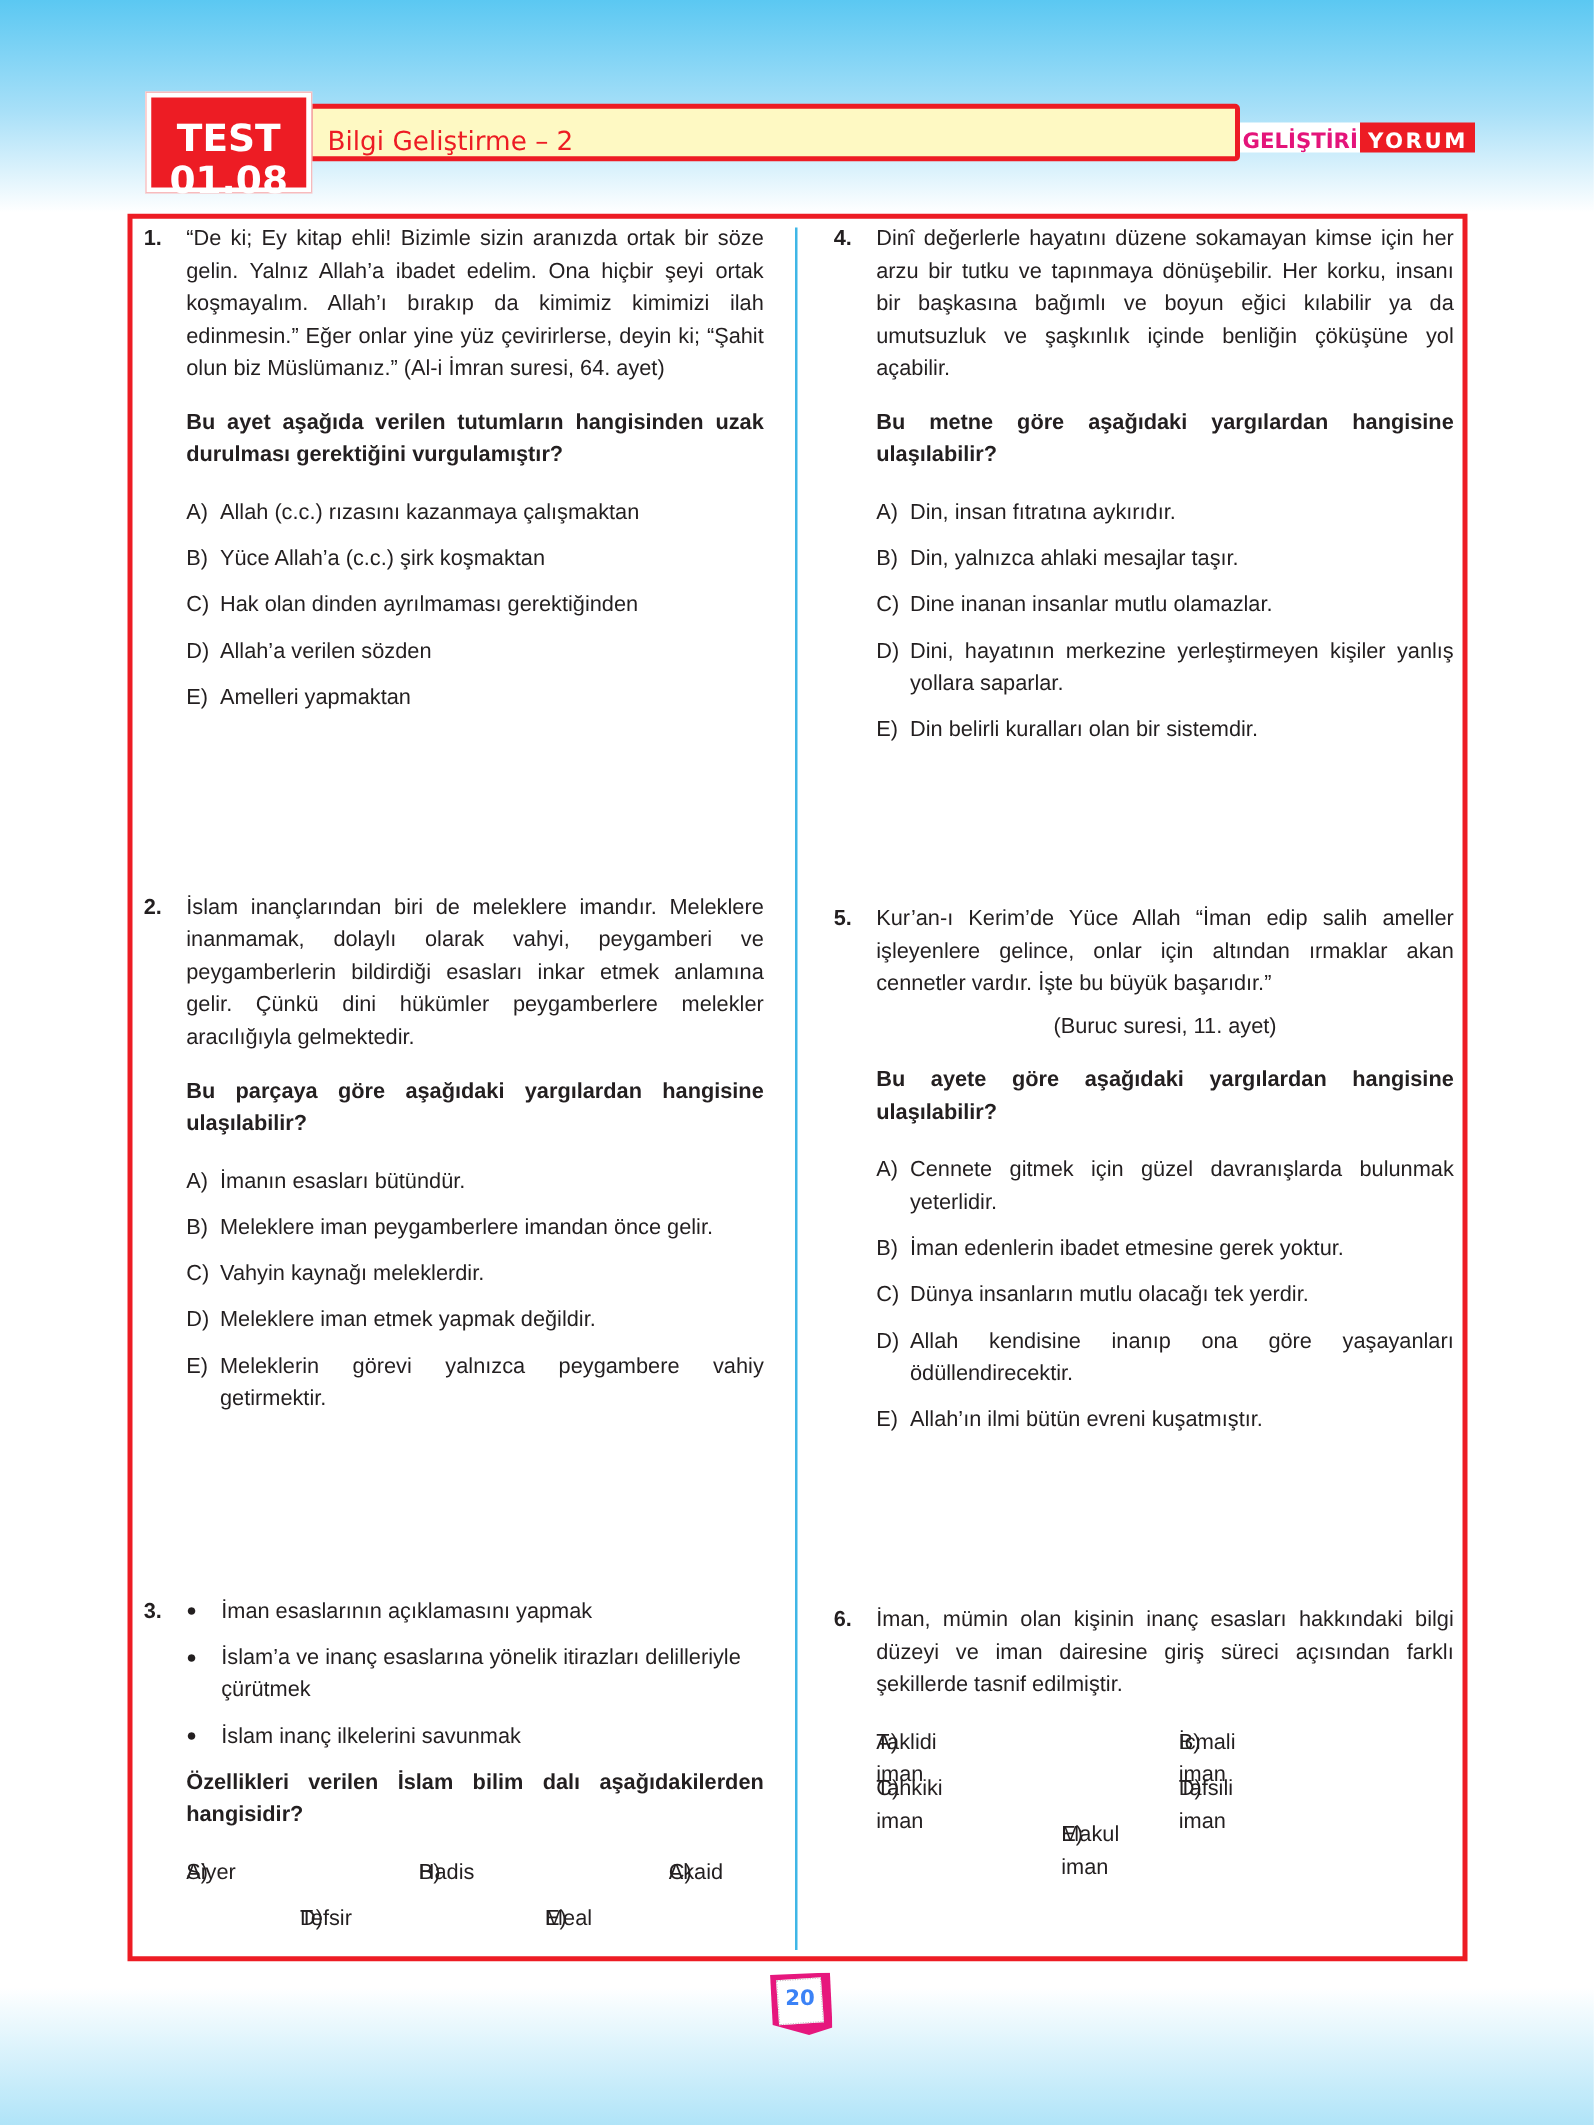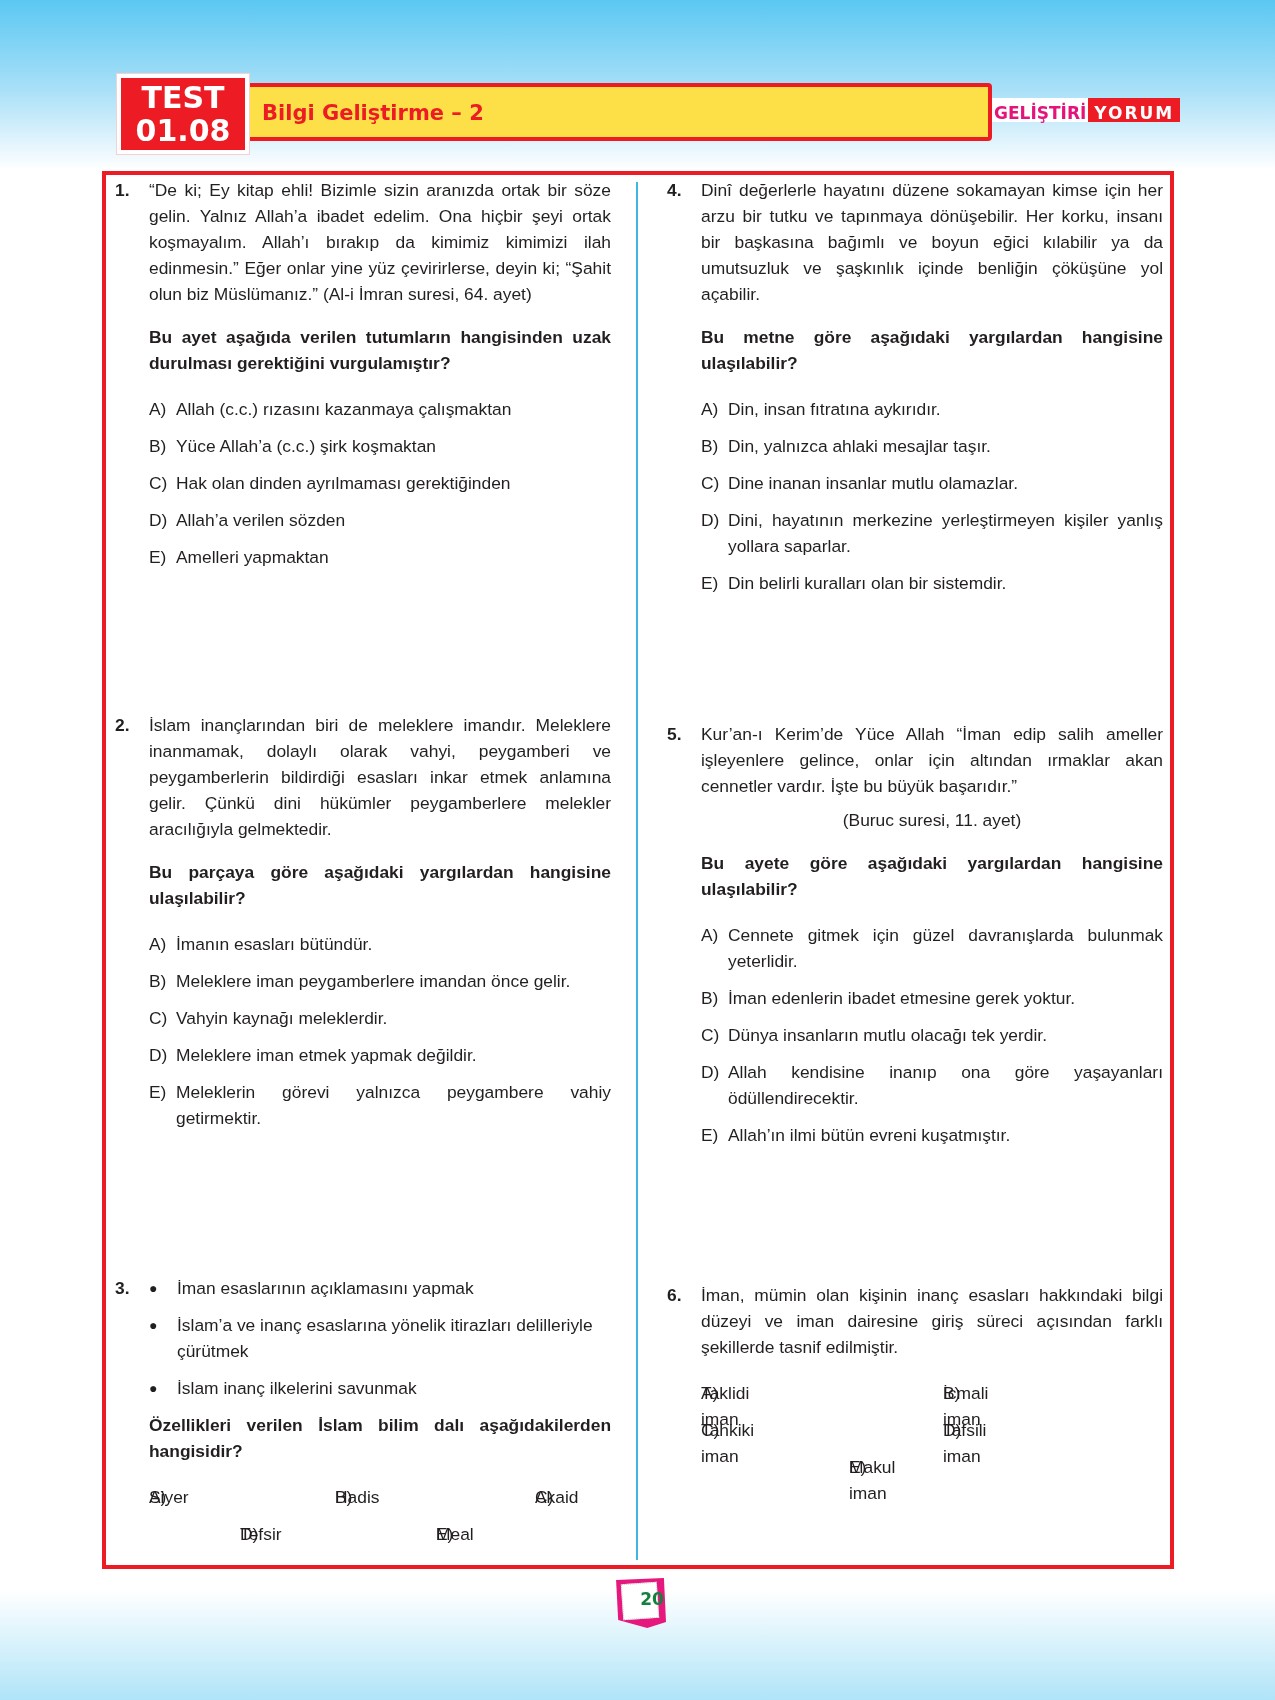--- a/index.html
+++ b/index.html
@@ -19,33 +19,32 @@
     width: 132px; height: 80px;
     background: #ed1c24;
     border: 4px solid #ffffff;
     box-shadow: 0 0 0 1px #f5d0d2;
     color: #fff;
     font-family: "DejaVu Sans", sans-serif;
     font-weight: bold;
     text-align: center;
     line-height: 33px;
     font-size: 30px;
-    padding-top: 3px;
+    padding-top: 17px;
     z-index: 3;
   }
   .test-badge span { display: block; }
   .title-bar {
     position: absolute; left: 246px; top: 83px;
-    width: 746px; height: 58px;
-    background: #fde047;
+    width: 746px; height: 46px;
+    background: #fef9c3;
     border: 4px solid #ed1c24;
     border-left: 4px solid #ed1c24;
     border-radius: 0 4px 4px 0;
     z-index: 2;
-    font-weight: bold;
   }
   .title-text {
     position: absolute; left: 12px; top: 14px;
     font-family: "DejaVu Sans", sans-serif;
     font-size: 21px;
     color: #ed1c24;
   }
   .brand {
     position: absolute; left: 992px; top: 98px;
     height: 24px; display: flex;
@@ -135,24 +134,24 @@
     background: #e6177d;
     clip-path: polygon(4% 4%, 96% 0%, 100% 88%, 64% 100%, 8% 84%);
   }
   .page-num .fg {
     position: absolute; left: 8px; top: 5px; width: 36px; height: 36px;
     background: #fff;
     transform: rotate(-4deg);
     border: 1px dotted #d0c0c8;
   }
   .page-num .txt {
-    position: absolute; left: 12px; top: 11px; width: 52px;
+    position: absolute; left: 0; top: 11px; width: 52px;
     text-align: center;
     font-family: "DejaVu Sans", sans-serif;
-    font-weight: bold; font-size: 17px; color: #15803d;
+    font-weight: bold; font-size: 17px; color: #3b82f6;
   }
 </style>
 </head>
 <body>
 
 <div class="test-badge">
   <span>TEST</span>
   <span>01.08</span>
 </div>
 <div class="title-bar">

